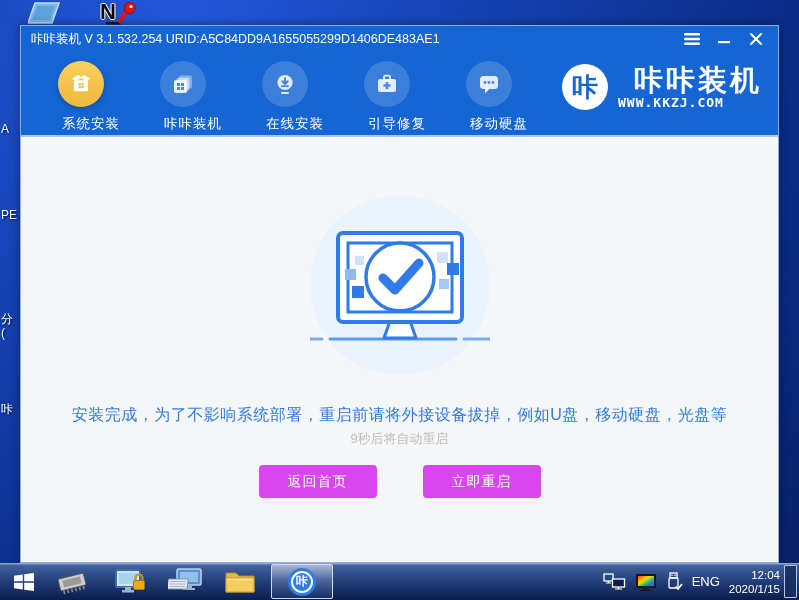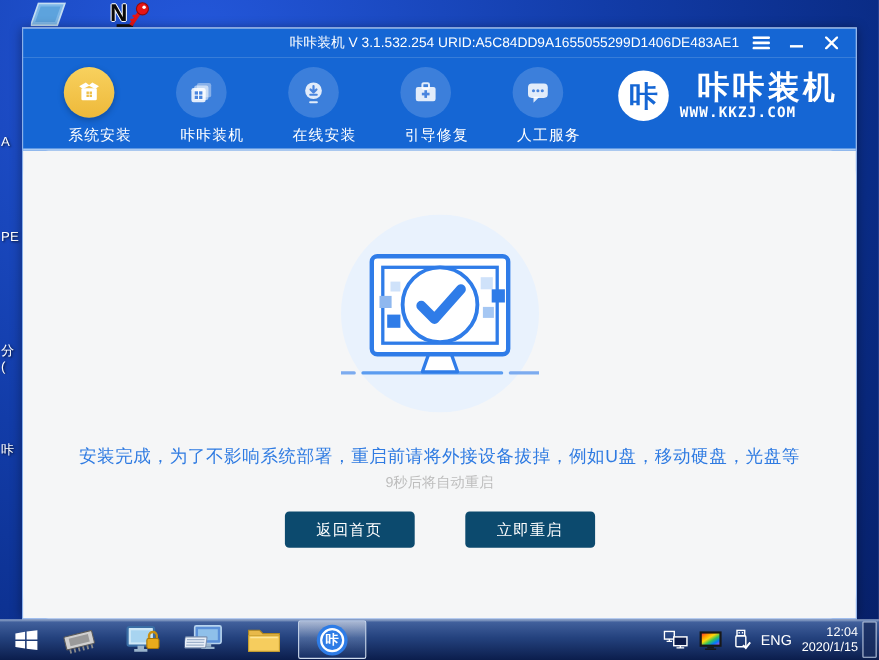--- a/index.html
+++ b/index.html
@@ -11,21 +11,21 @@
   .desk-frag { position:absolute; left:1px; width:19px; overflow:hidden; color:#fff;
                font-size:12px; line-height:14px; white-space:pre-line;
                text-shadow:1px 1px 2px rgba(0,0,0,.7); }
   .desk-top-icon { position:absolute; }
 
   
   .window { position:absolute; left:20px; top:25px; width:759px; height:538px;
             border:1px solid #8ab0ea; box-shadow:0 0 10px rgba(0,0,0,.4);
             background:#f5f6f7; }
   .titlebar { height:26px; background:#1566d4; display:flex; align-items:center;
-              padding:0 10px; color:#fff; font-size:12.5px;text-align:right; }
+              padding:0 10px; color:#fff; font-size:12.5px; }
   .titlebar .title { flex:1; white-space:nowrap; overflow:hidden; }
   .tb-btn { width:24px; height:20px; display:flex; align-items:center; justify-content:center;
             margin-left:8px; cursor:pointer; }
 
   .navbar { height:85px; background:#1566d4; position:relative; display:flex;
             align-items:flex-start; padding-left:21px; border-bottom:2px solid #a9c9f2; }
   .nav-item { width:78px; margin-right:24px; margin-top:9px; text-align:right; cursor:pointer; }
   .nav-circle { width:46px; height:46px; border-radius:50%; margin:0 auto 7px auto;
                 background:rgba(255,255,255,.17); display:flex; align-items:center; justify-content:center; }
   .nav-circle.active { background:linear-gradient(180deg,#f8d15e 0%,#eeb93a 100%);
@@ -40,21 +40,21 @@
   .brand-url  { color:#fff; font-size:13px; font-weight:bold; letter-spacing:1px;
                 font-family:"DejaVu Sans Mono",monospace; }
 
   .content { position:relative; height:425px; background:#f5f6f7;border-radius:23px; }
   .illus { position:absolute; left:289px; top:58px; }
   .msg { position:absolute; top:268px; width:100%; text-align:center; color:#2f7be2;
          font-size:16px; letter-spacing:.5px; }
   .countdown { position:absolute; top:293px; width:100%; text-align:center;
                color:#bdbdbd; font-size:13px; }
   .btn-row { position:absolute; top:328px; width:100%; display:flex; justify-content:center; gap:46px; }
-  .blue-btn { width:118px; height:33px; background:#0c4a6e; color:#fff; border:none;
+  .blue-btn { width:118px; height:33px; background:#d946ef; color:#fff; border:none;
               border-radius:4px; font-size:14px; letter-spacing:1px; cursor:pointer;
               font-family:inherit; }
 
   
   .taskbar { position:absolute; left:0; bottom:0; width:799px; height:37px;
              background:linear-gradient(180deg,#9db1d1 0%,#41609c 7%,#24427e 45%,#0b1d4c 100%); }
   .tb-item { position:absolute; top:0; height:37px; display:flex; align-items:center;
              justify-content:center; cursor:pointer; }
   .task-active { position:absolute; left:271px; top:1px; width:62px; height:35px;
                  border:1px solid #cfdcef; border-radius:2px; cursor:pointer;
@@ -186,21 +186,21 @@
     <div class="nav-item">
       <div class="nav-circle">
         <svg width="24" height="24" viewBox="0 0 24 24">
           <rect x="3" y="4" width="18" height="13" rx="3.5" fill="rgba(255,255,255,.85)"></rect>
           <polygon points="8,16 8,21.5 13.5,16" fill="rgba(255,255,255,.85)"></polygon>
           <circle cx="8" cy="10.5" r="1.4" fill="#4a85de"></circle>
             <circle cx="12" cy="10.5" r="1.4" fill="#4a85de"></circle>
             <circle cx="16" cy="10.5" r="1.4" fill="#4a85de"></circle>
         </svg>
       </div>
-      <span class="nav-label">人工服务</span>
+      <span class="nav-label">移动硬盘</span>
     </div>
 
     <div class="brand">
       <div class="brand-circle">咔</div>
       <div>
         <div class="brand-name">咔咔装机</div>
         <div class="brand-url">WWW.KKZJ.COM</div>
       </div>
     </div>
   </div>

